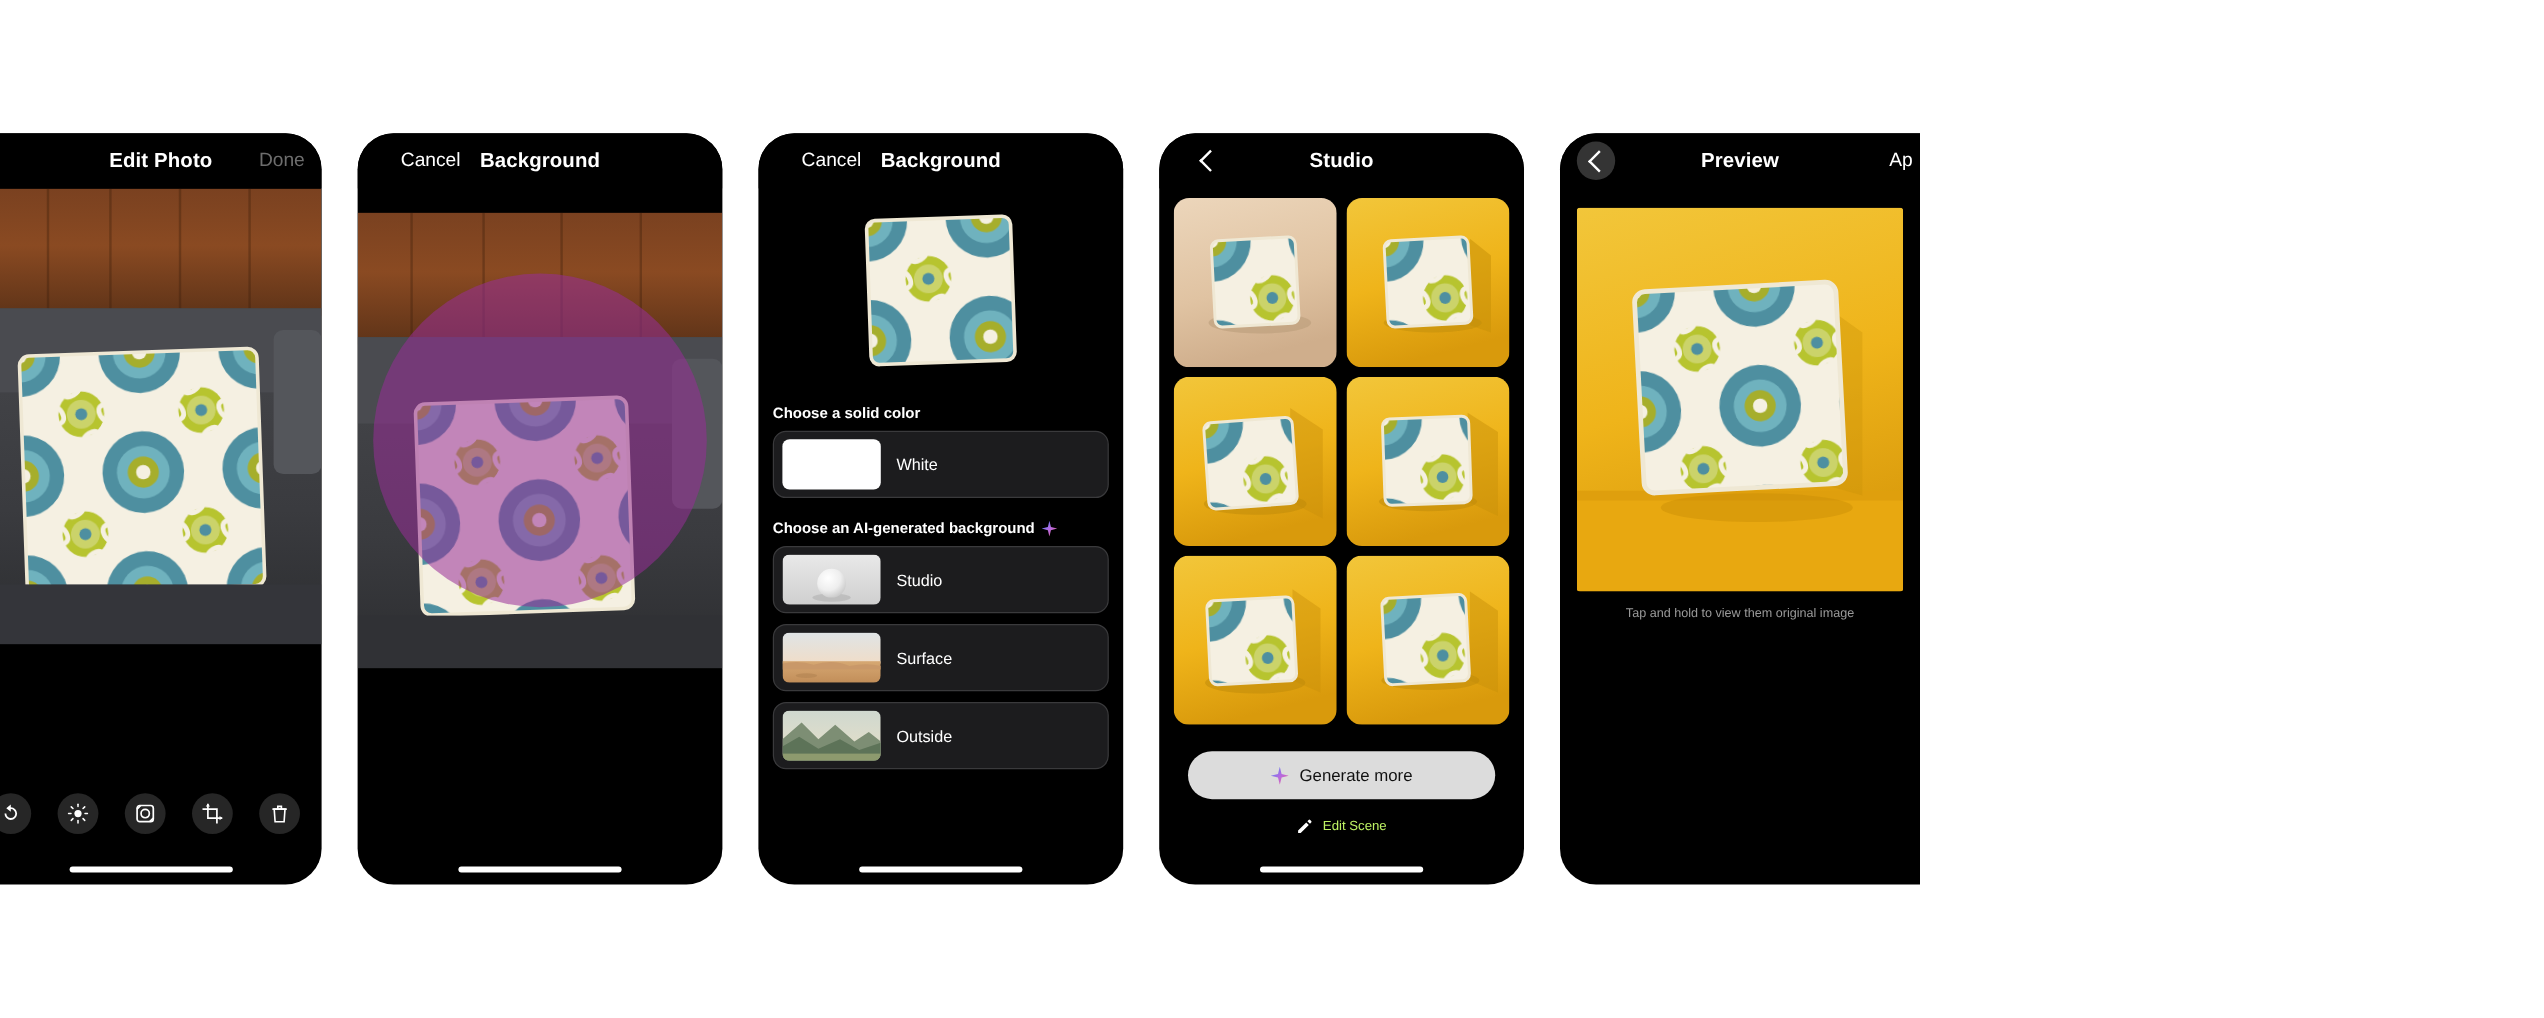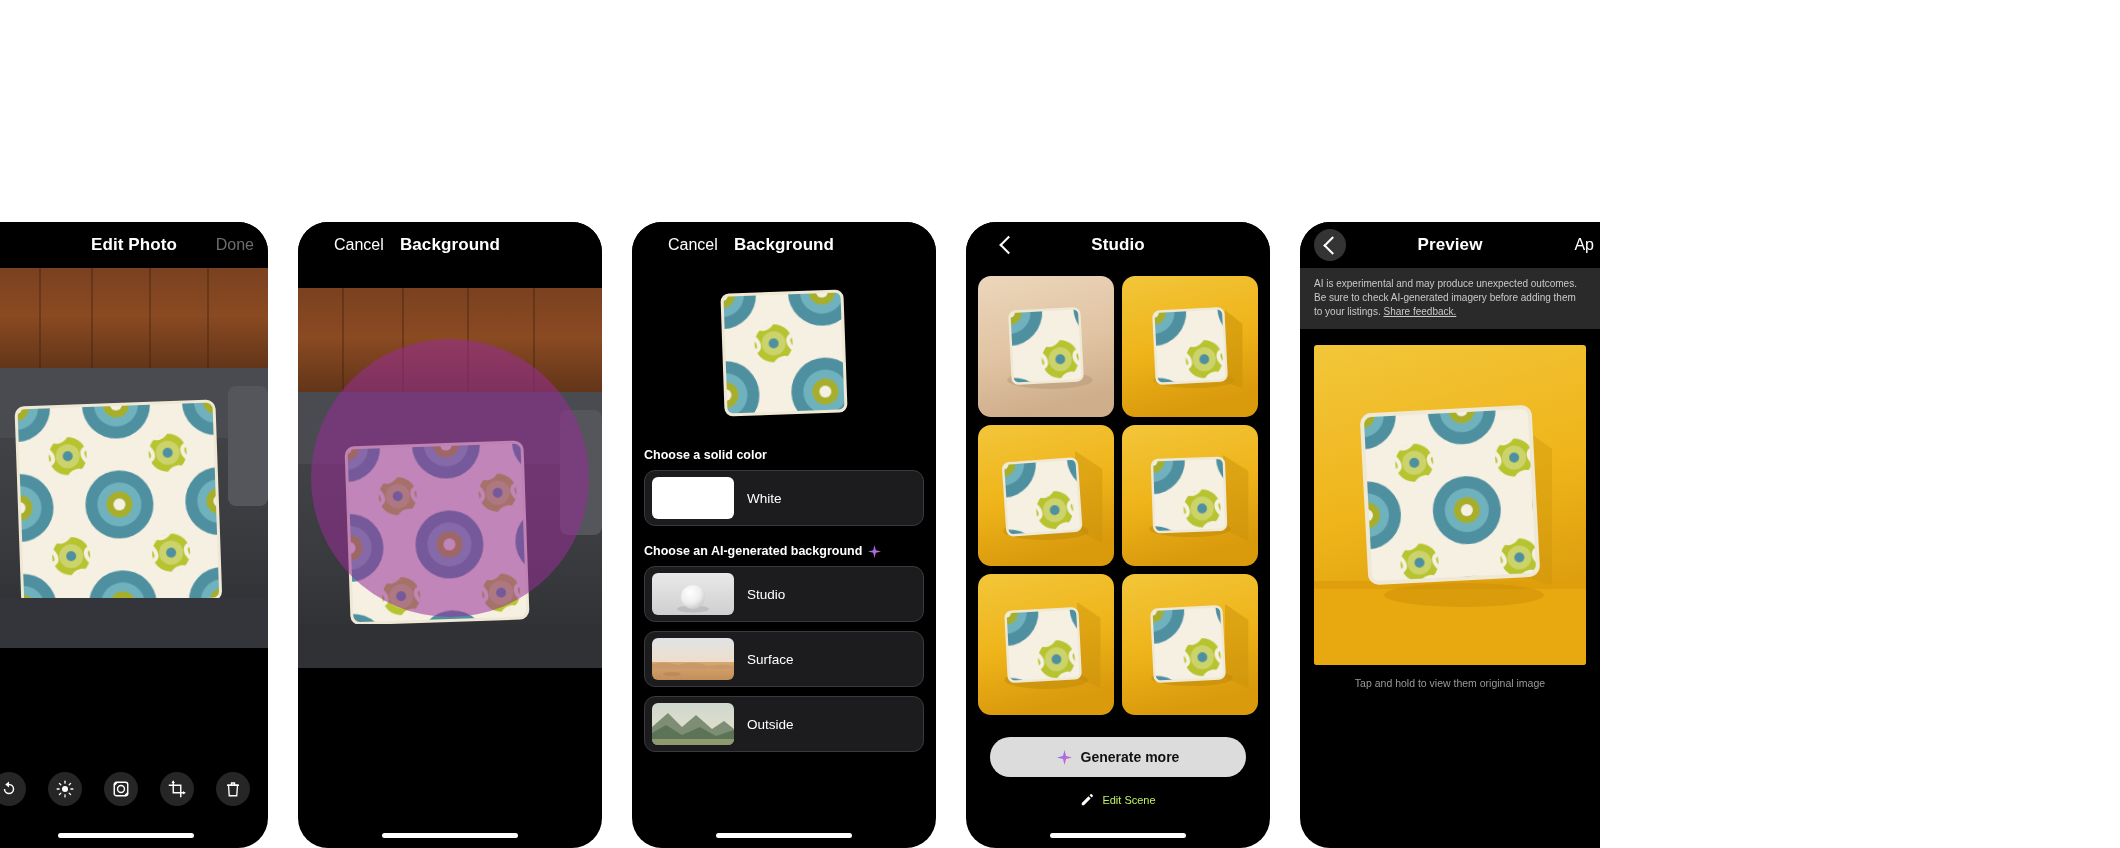--- a/index.html
+++ b/index.html
@@ -7,21 +7,21 @@
     width: 2120px; height: 848px;
     background: #ffffff;
     font-family: "Liberation Sans", sans-serif;
     overflow: hidden;
   }
   .stage {
     position: relative;
     width: 2120px; height: 848px;
     background: #ffffff;
     display: flex;
-    align-items: flex-end;
+    align-items: center;
   }
 
   
   .phone {
     position: relative;
     background: #000;
     overflow: hidden;
     flex: none;
     color: #fff;
   }
@@ -188,21 +188,21 @@
     position: relative;
   }
   .gen-btn {
     margin: 22px 24px 0 24px;
     height: 40px;
     border-radius: 21px;
     background: #dcdcdc;
     display: flex; align-items: center; justify-content: center;
     gap: 9px;
     color: #111;
-    font-size: 14px; font-weight: bold;
+    font-size: 14px; font-weight: normal;
     border: none;
   }
   .edit-scene {
     margin-top: 16px;
     display: flex; align-items: center; justify-content: center;
     gap: 8px;
     font-size: 11px; color: #bef264;
   }
 
   
@@ -607,24 +607,20 @@
 
   <div class="phone" id="p5">
     <div class="navbar">
       <span class="back-circle">
         <span class="back-chevron"></span>
       </span>
       <span class="nav-title">Preview</span>
       <span class="nav-right" style="right:6px">Ap</span>
     </div>
 
-    <div class="ai-banner">
-      <span>AI is experimental and may produce unexpected outcomes. Be sure to check AI-generated imagery before adding them to your listings.</span>
-      <a href="#">Share feedback.</a>
-    </div>
 
     <div class="preview-img-wrap">
       <svg class="fillimg" viewBox="0 0 272 320" preserveAspectRatio="xMidYMid slice">
         <rect width="272" height="320" fill="url(#goldbg)"></rect>
         <rect y="236" width="272" height="84" fill="#e8a810"></rect>
         <path d="M0 236 H272 V244 H0 Z" fill="#d99a0c" opacity=".6"></path>
         <ellipse cx="150" cy="250" rx="80" ry="12" fill="#c98d07" opacity=".45"></ellipse>
         <path d="M196 74 L238 104 L238 240 L196 228 Z" fill="#c9910a" opacity=".35"></path>
         <g transform="translate(52,66) rotate(-3 84 84)">
           <rect x="0" y="0" width="168" height="168" rx="9" fill="url(#suzani)"></rect>

